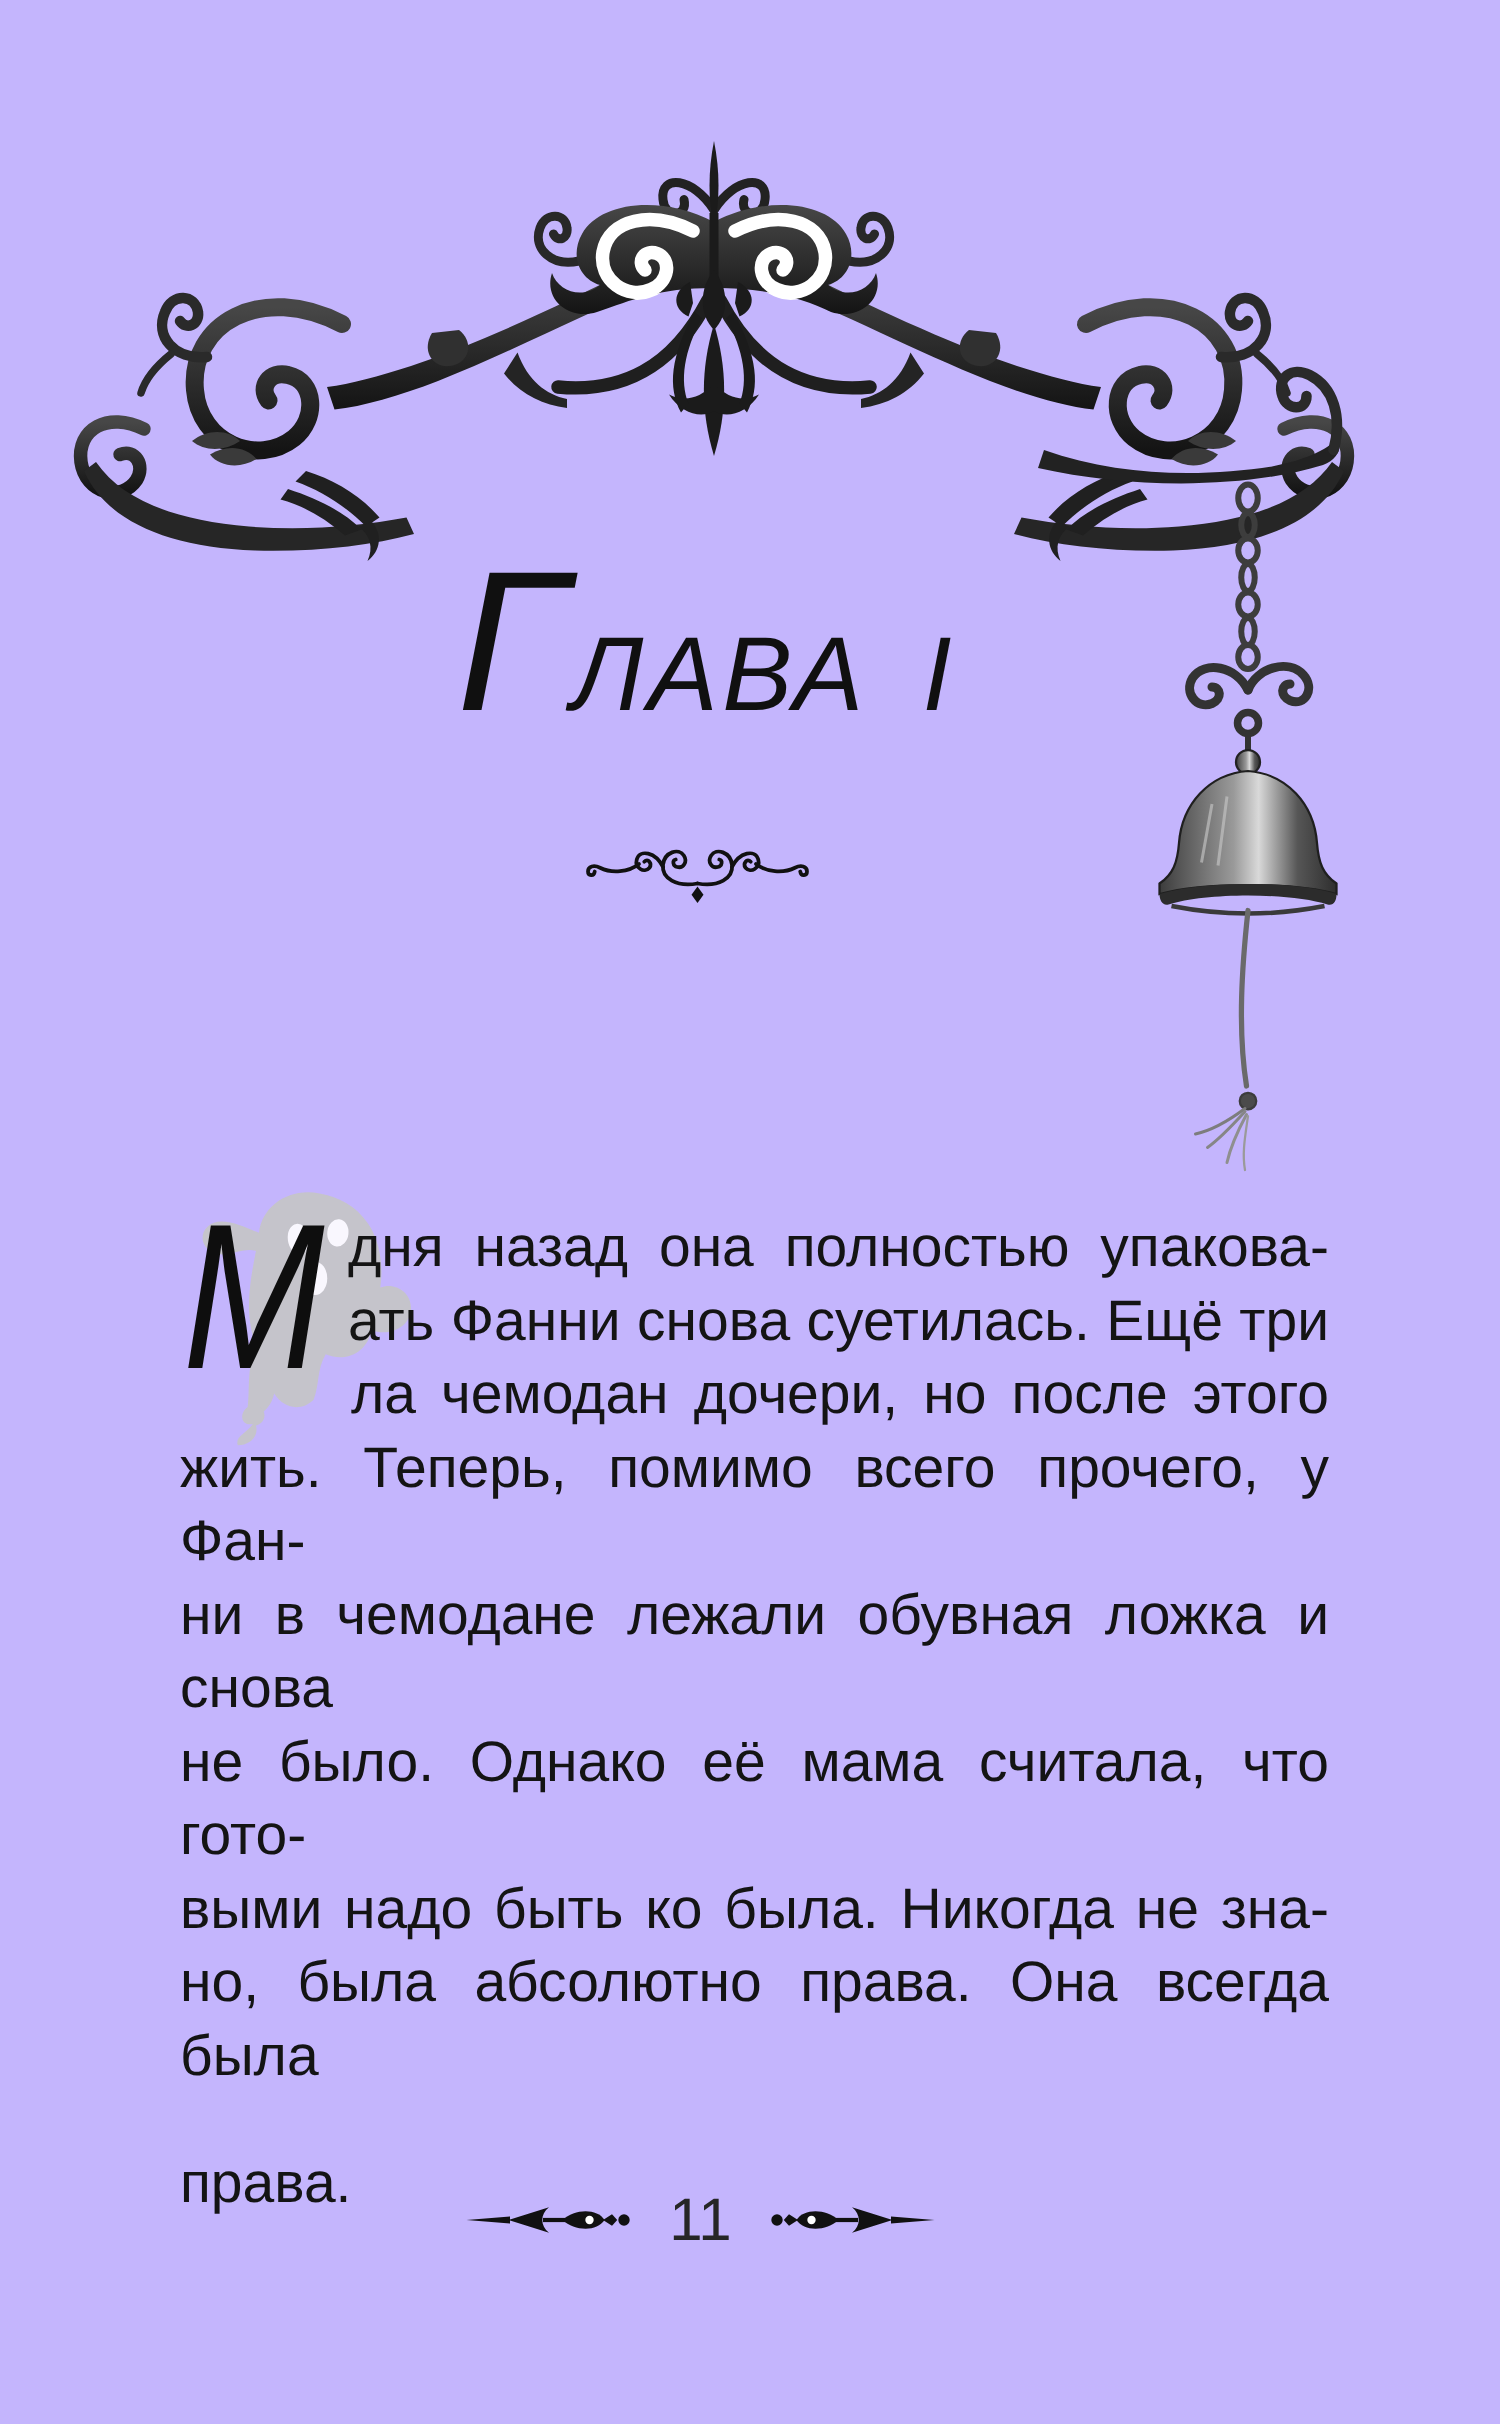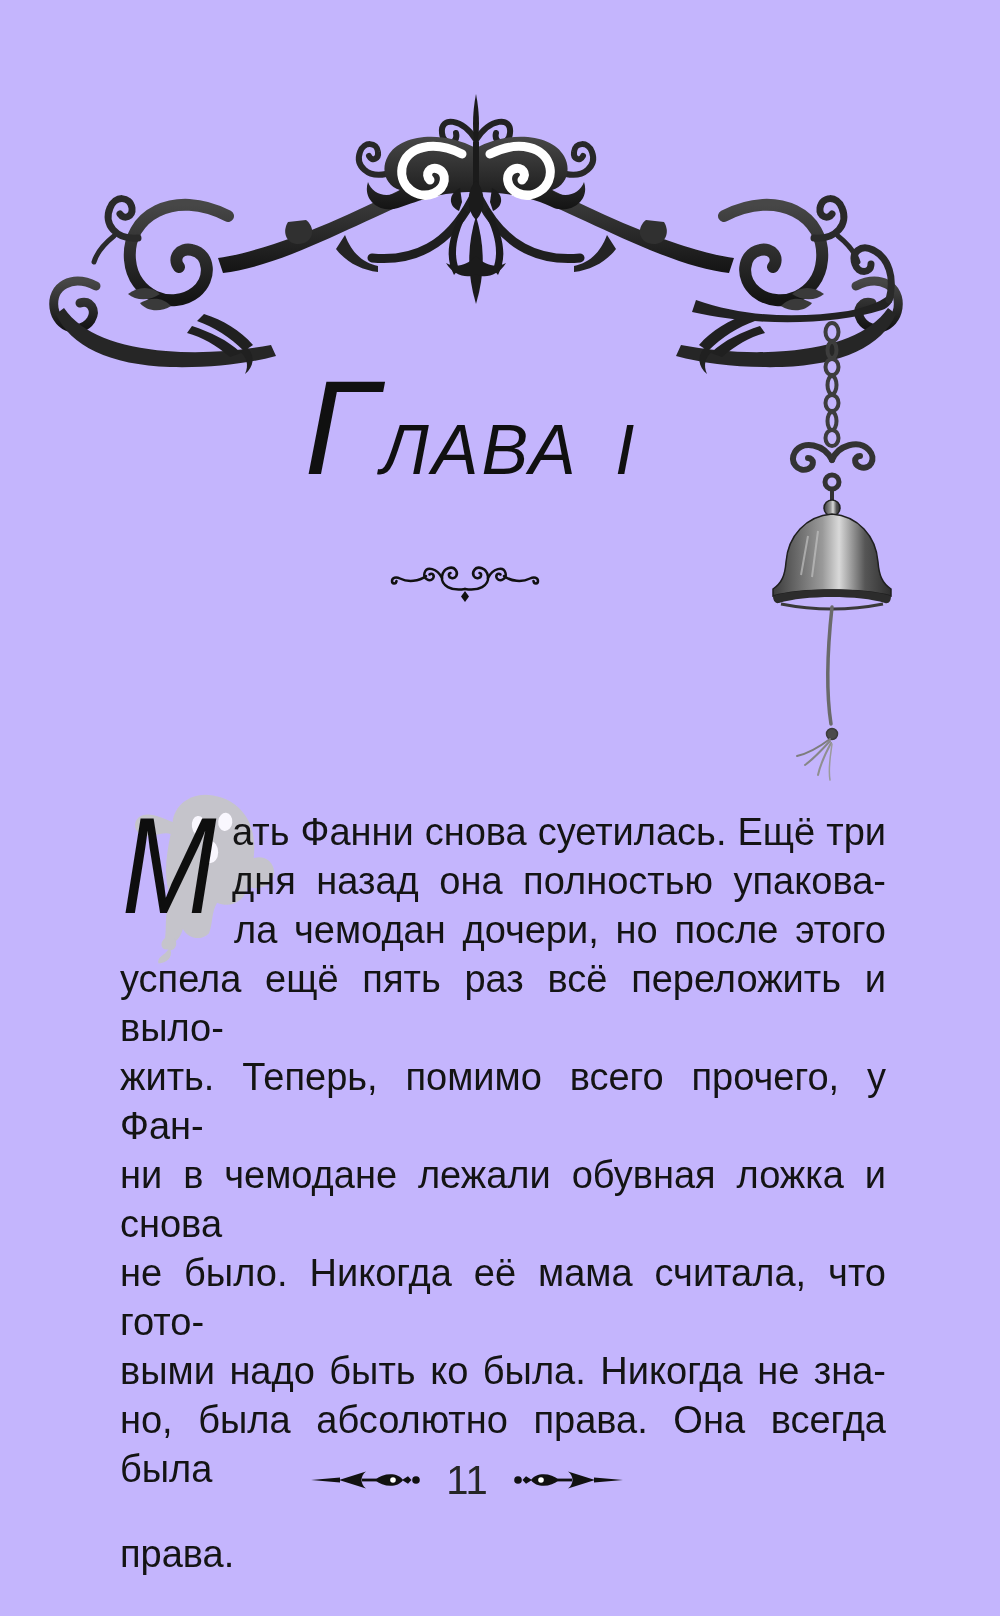--- a/index.html
+++ b/index.html
@@ -176,27 +176,26 @@
         <ellipse cx="86" cy="38" rx="7" ry="10" transform="rotate(-8 86 38)"></ellipse>
         <ellipse cx="112" cy="34" rx="7" ry="9" transform="rotate(6 112 34)"></ellipse>
         <ellipse cx="97" cy="64" rx="8" ry="11"></ellipse>
       </g>
     </svg>
 
     <div class="para">
       <span class="dropcap-float"></span>
       <span class="dropcap">М</span>
       <div>
+          <div class="bline">дня назад она полностью упакова-</div>
           <div class="bline">ать Фанни снова суетилась. Ещё три</div>
-          <div class="bline">дня назад она полностью упакова-</div>
           <div class="bline">ла чемодан дочери, но после этого</div>
-          <div class="bline">успела ещё пять раз всё переложить и выло-</div>
           <div class="bline">жить. Теперь, помимо всего прочего, у Фан-</div>
           <div class="bline">ни в чемодане лежали обувная ложка и снова</div>
-          <div class="bline">не было. Никогда её мама считала, что гото-</div>
+          <div class="bline">не было. Однако её мама считала, что гото-</div>
           <div class="bline">выми надо быть ко была. Никогда не зна-</div>
           <div class="bline">но, была абсолютно права. Она всегда была</div>
           <div class="bline last">права.</div>
         </div>
     </div>
   </div>
 
   <div class="footer">
     <svg class="foot-orn" width="110" height="26" viewBox="0 0 110 26" aria-hidden="true">
       <g fill="#111">

